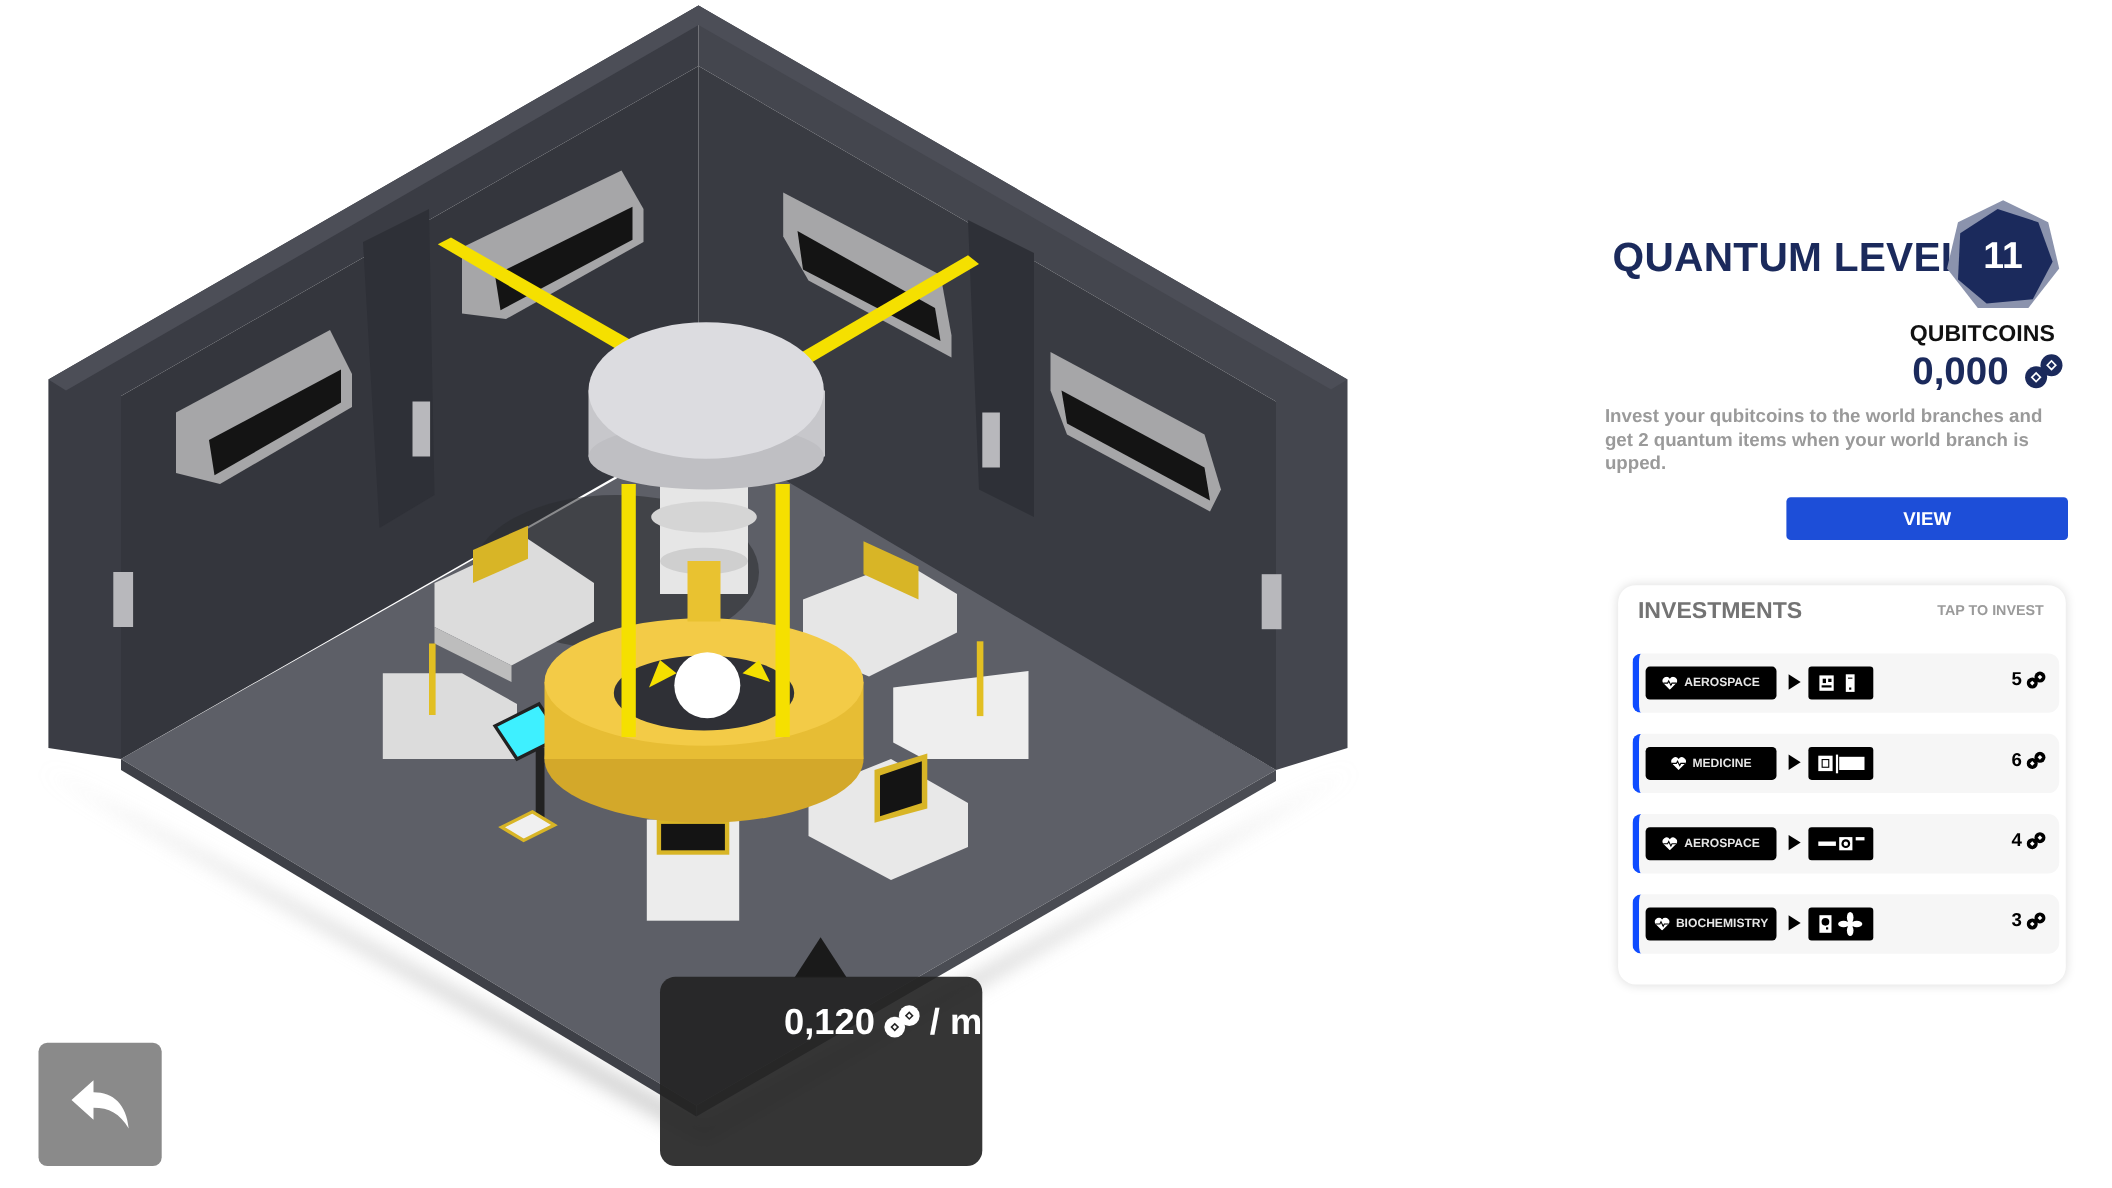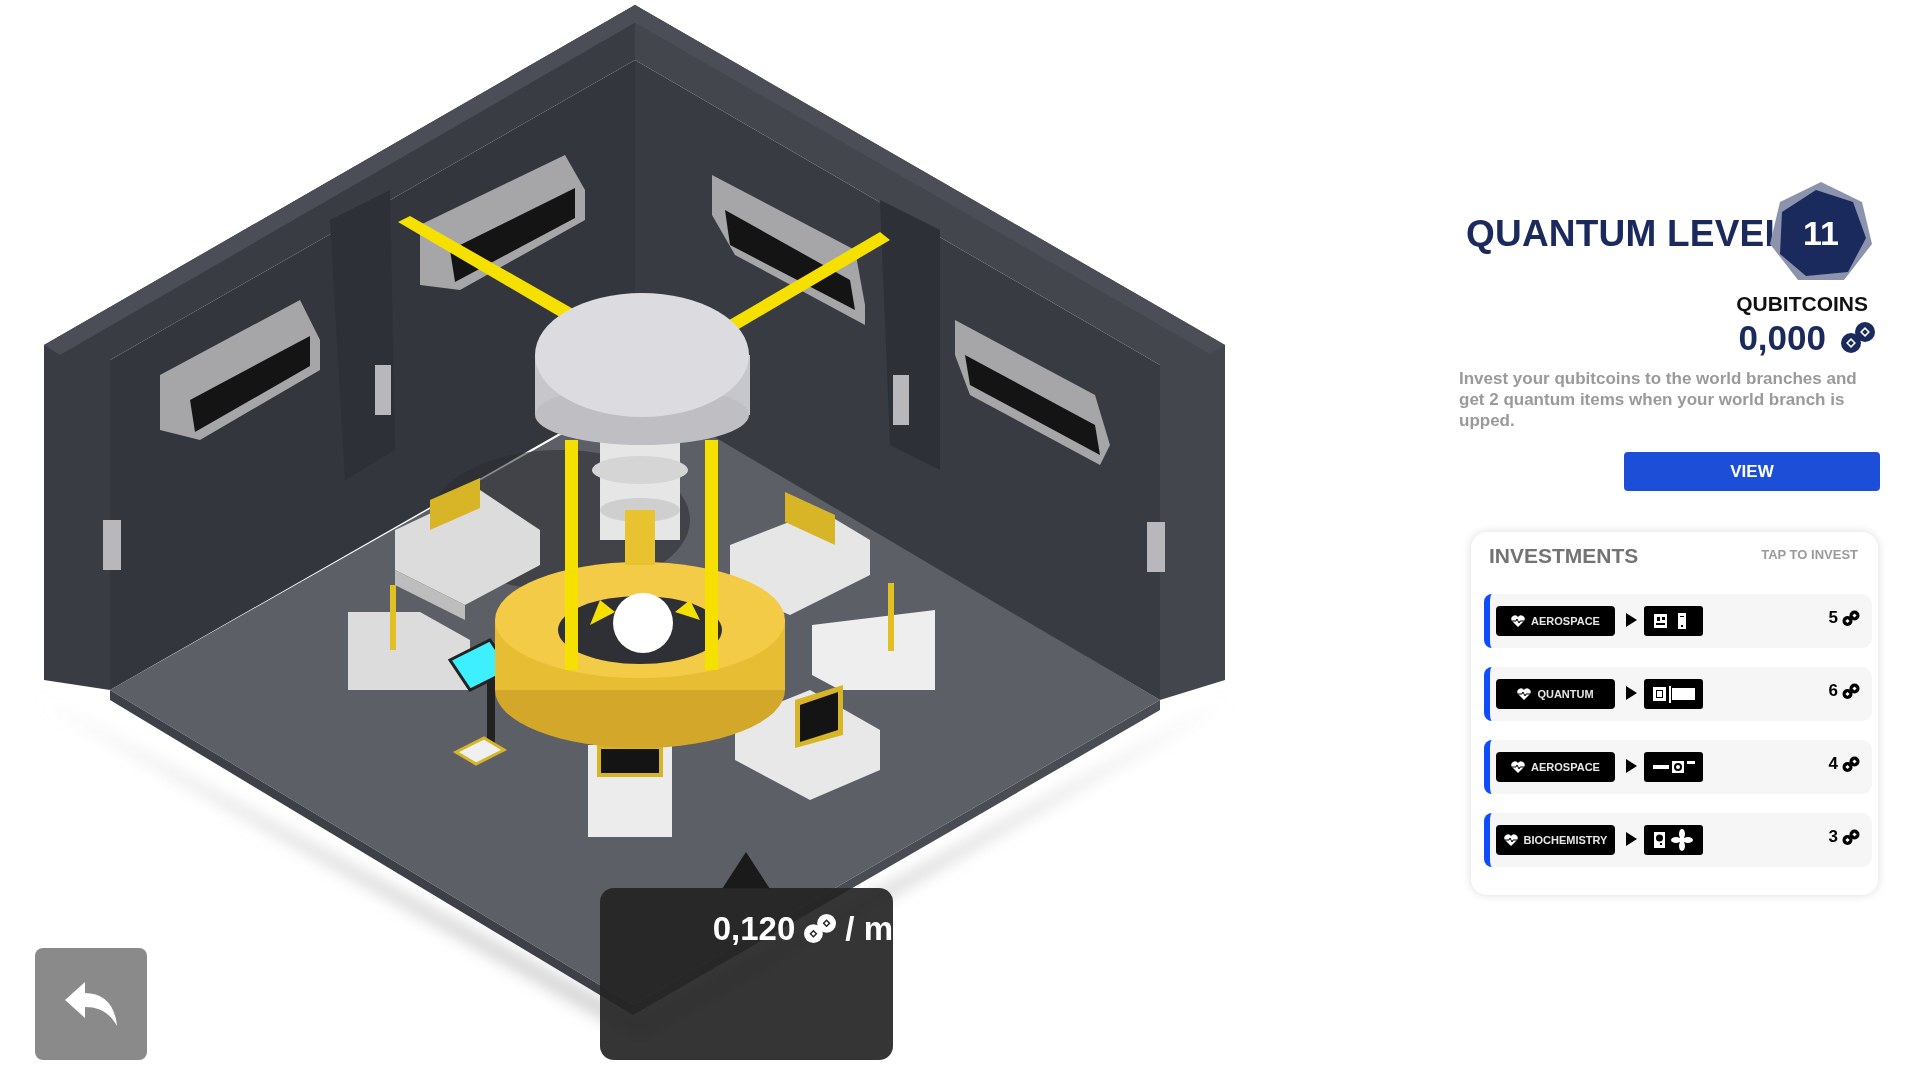--- a/index.html
+++ b/index.html
@@ -207,21 +207,21 @@
         </svg>
     </div>
   </div>
 
   <div class="inv-row" style="top:135px;">
     <div class="branch-pill">
       <svg width="14" height="12" viewBox="0 0 14 12">
           <path d="M7 12 L1 6 A3.2 3.2 0 0 1 7 2 A3.2 3.2 0 0 1 13 6 Z" fill="#fff"></path>
           <polyline points="1,6 5,6 6,4 8,8 9,6 13,6" stroke="#000" stroke-width="1" fill="none"></polyline>
         </svg>
-      <span>QUANTUM</span>
+      <span>MEDICINE</span>
     </div>
     <div class="arrow"></div>
     <div class="items-pill">
       <svg width="59" height="30" viewBox="0 0 59 30">
         <g>
             <rect x="9" y="8" width="13" height="14" fill="#fff"></rect>
             <rect x="12" y="11" width="7" height="8" fill="#000"></rect>
             <rect x="13" y="12" width="5" height="6" fill="#fff"></rect>
           </g>
         <g>

